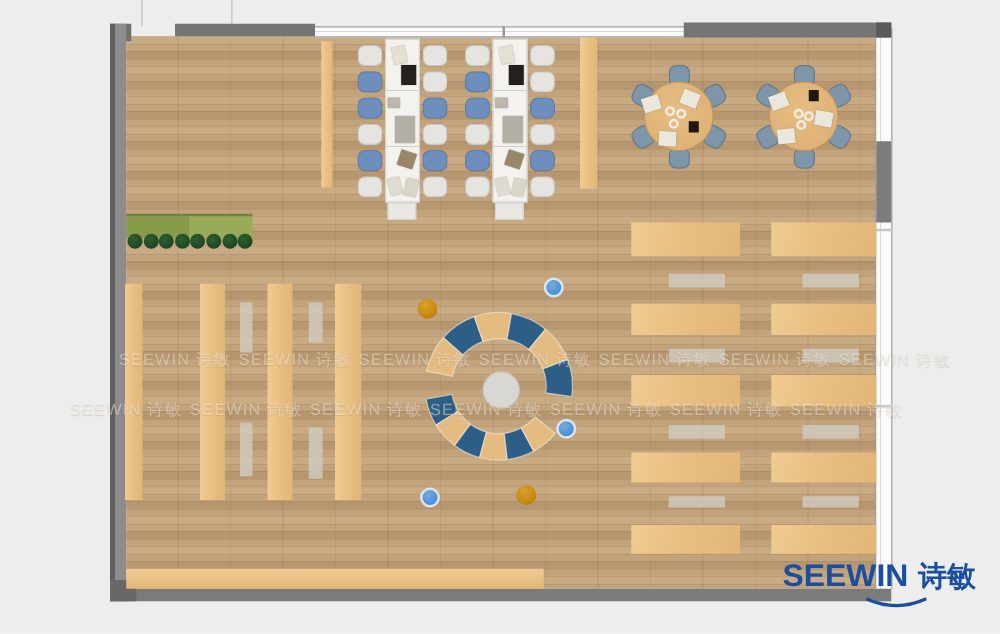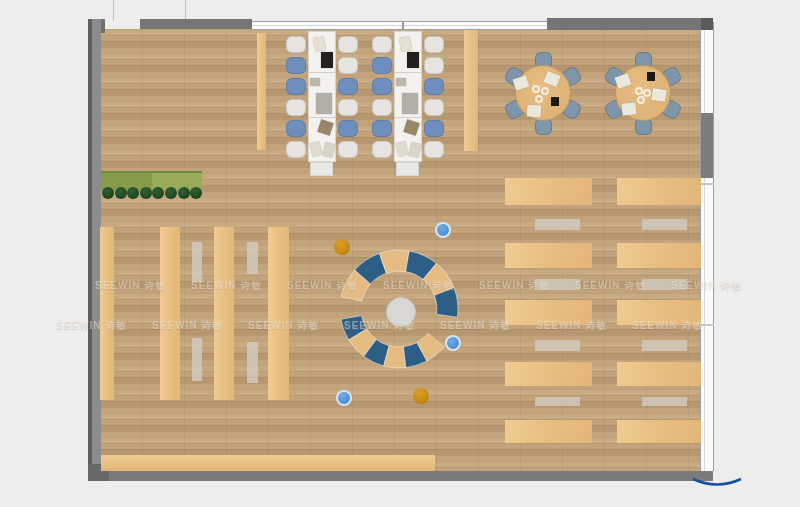--- a/index.html
+++ b/index.html
@@ -3,31 +3,35 @@
 <meta charset="utf-8">
 <style>
   html,body{margin:0;padding:0;}
   body{font-family:"Liberation Sans", sans-serif;}
   #stage{position:relative;width:800px;height:507px;overflow:hidden;}
   .abs{position:absolute;}
   .win-h{box-sizing:border-box;border-top:1px solid #9e9e9e;border-bottom:1px solid #9e9e9e;}
   .win-v{box-sizing:border-box;border-left:1px solid #9e9e9e;border-right:1px solid #9e9e9e;}
   .chair{border-radius:6px;box-sizing:border-box;}
   .paper{box-shadow:0 0 1px rgba(0,0,0,0.35);}
-  .wm{font-size:10px;font-weight:bold;letter-spacing:1px;color:rgba(253,251,246,0.42);
+  .wm{font-size:13px;font-weight:normal;letter-spacing:1px;color:rgba(253,251,246,0.42);
       text-shadow:0 1px 1px rgba(140,115,85,0.28);white-space:nowrap;z-index:40;}
   #logo{z-index:50;display:flex;align-items:flex-start;gap:9px;}
   .logo-en{font-size:25px;font-weight:bold;letter-spacing:0px;line-height:25px;transform:scaleX(1.02);}
   .logo-cn{font-size:23px;font-weight:bold;line-height:25px;}
   svg{display:block;}
 </style>
 </head>
 <body>
 
 <div id="stage" style="background: rgb(237, 237, 237);">
+  <div id="logo" class="abs" style="left: 627px; top: 449px; color: rgb(26, 79, 160);">
+    <span class="logo-en">SEEWIN</span>
+    <span class="logo-cn">诗敏</span>
+  </div>
   <svg id="swoosh" class="abs" width="52" height="12" viewBox="0 0 52 12" style="z-index: 51; left: 691px; top: 477px;">
     <path d="M2,2 Q26,13 50,2" fill="none" stroke-width="2.6" stroke="#1a4fa0"></path>
   </svg>
 <div class="abs" style="left: 101px; top: 29px; width: 599px; height: 442px; background: repeating-linear-gradient(rgba(90, 60, 25, 0.1) 0px, rgba(90, 60, 25, 0.1) 1px, transparent 1px, transparent 6px), repeating-linear-gradient(90deg, transparent 0px, transparent 41px, rgba(80, 50, 20, 0.07) 41px, rgba(80, 50, 20, 0.07) 42px), repeating-linear-gradient(rgb(201, 171, 131) 0px, rgb(201, 171, 131) 6px, rgb(194, 163, 124) 6px, rgb(194, 163, 124) 12px, rgb(182, 151, 111) 12px, rgb(182, 151, 111) 18px, rgb(194, 163, 124) 18px, rgb(194, 163, 124) 24px);"></div>
     <div class="abs" style="left: 113px; top: 0px; width: 1px; height: 21px; background: rgb(194, 194, 194);"></div>
     <div class="abs" style="left: 185px; top: 0px; width: 1px; height: 19px; background: rgb(194, 194, 194);"></div>
     <div class="abs win-h" style="left: 252px; top: 21px; width: 296px; height: 9px; background: linear-gradient(transparent 3px, rgb(214, 214, 214) 3px, rgb(214, 214, 214) 4px, transparent 4px) rgb(251, 251, 251); border-color: rgb(158, 158, 158);"></div>
     <div class="abs win-v" style="left: 700px; top: 22px; width: 14px; height: 449px; background: linear-gradient(90deg, transparent 3px, rgb(217, 217, 217) 3px, rgb(217, 217, 217) 4px, transparent 4px) rgb(251, 251, 251); border-color: rgb(158, 158, 158);"></div>
     <div class="abs" style="left: 700px; top: 183px; width: 14px; height: 2px; background: rgb(199, 199, 199);"></div>
     <div class="abs" style="left: 700px; top: 324px; width: 14px; height: 2px; background: rgb(199, 199, 199);"></div>

